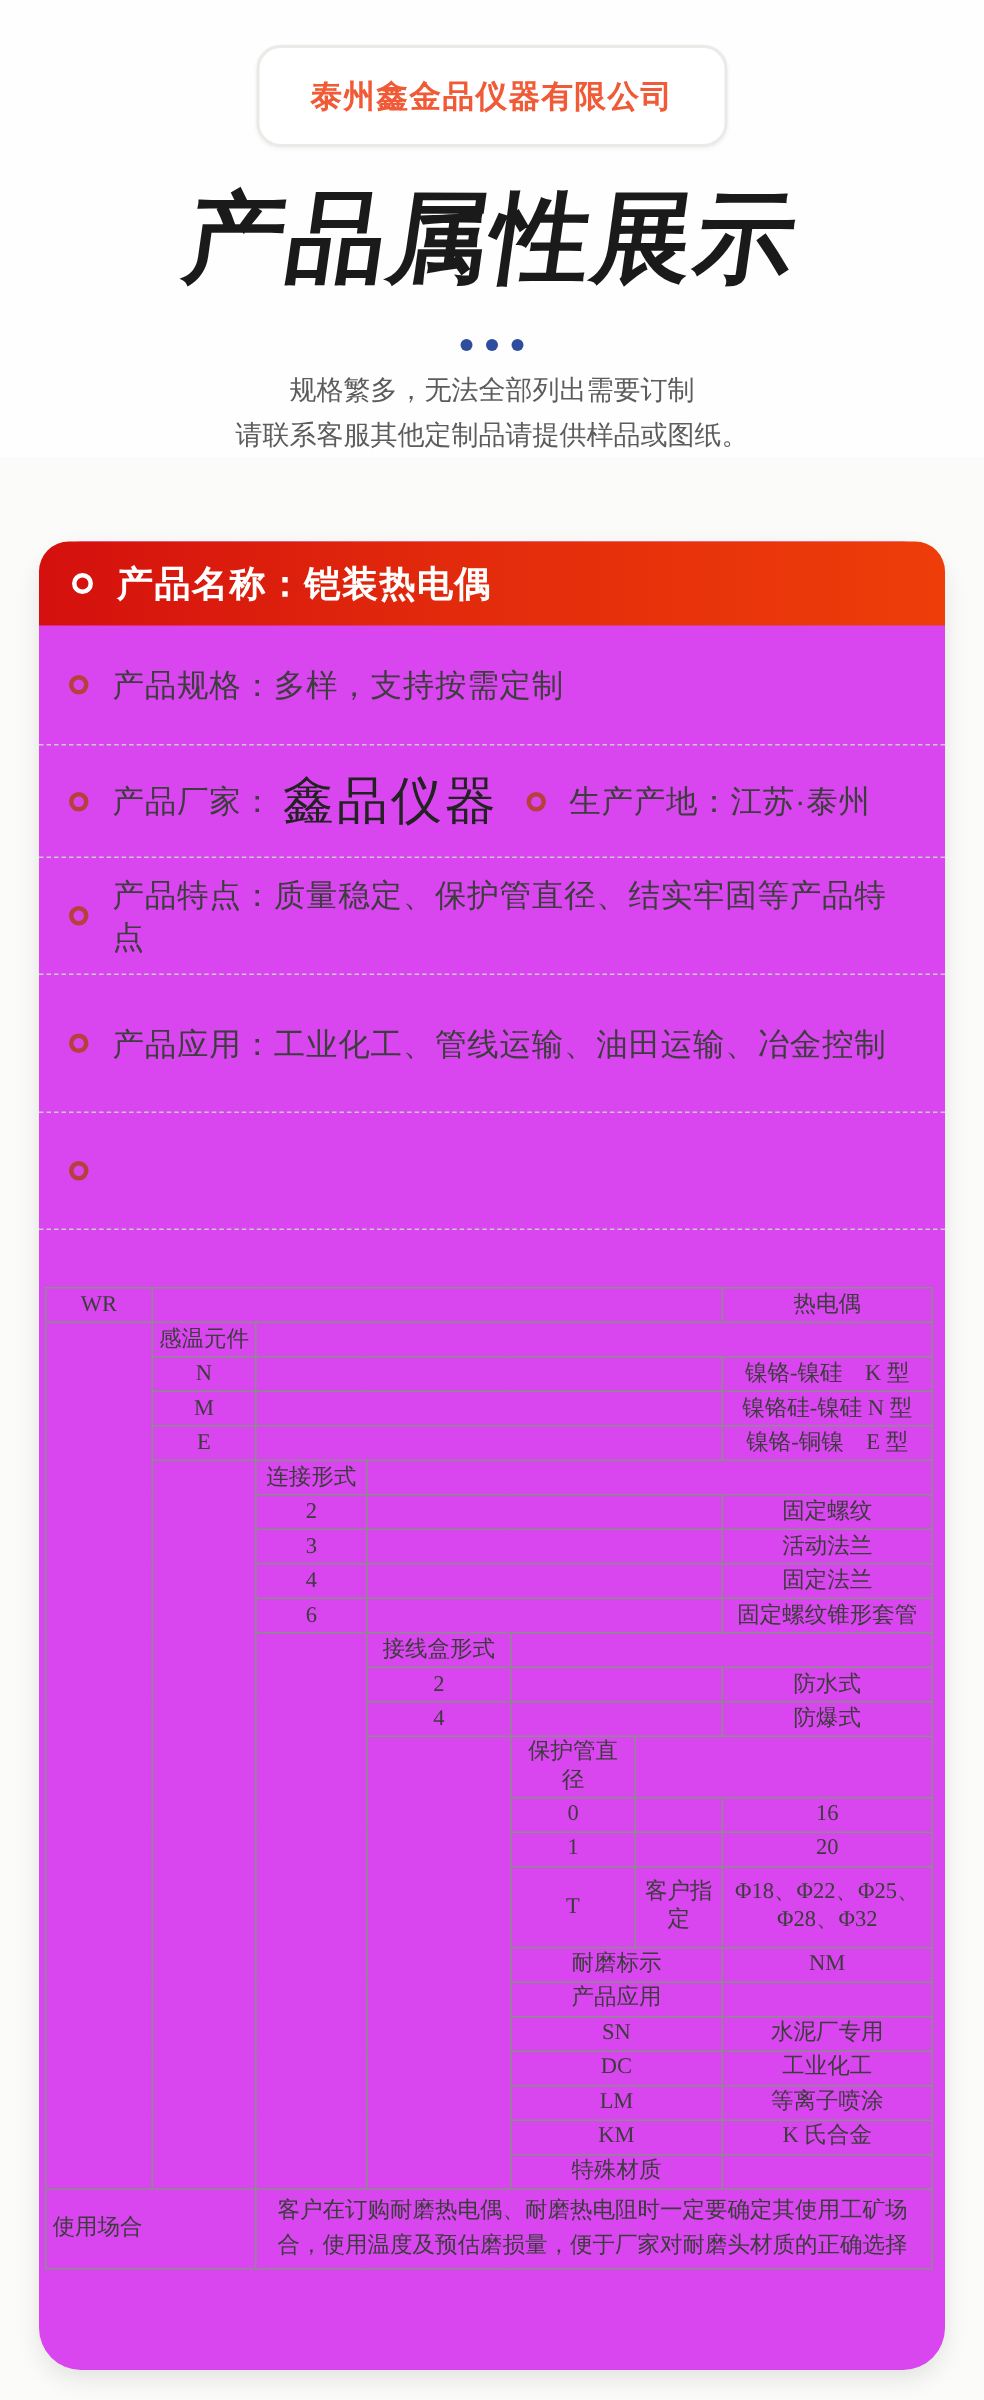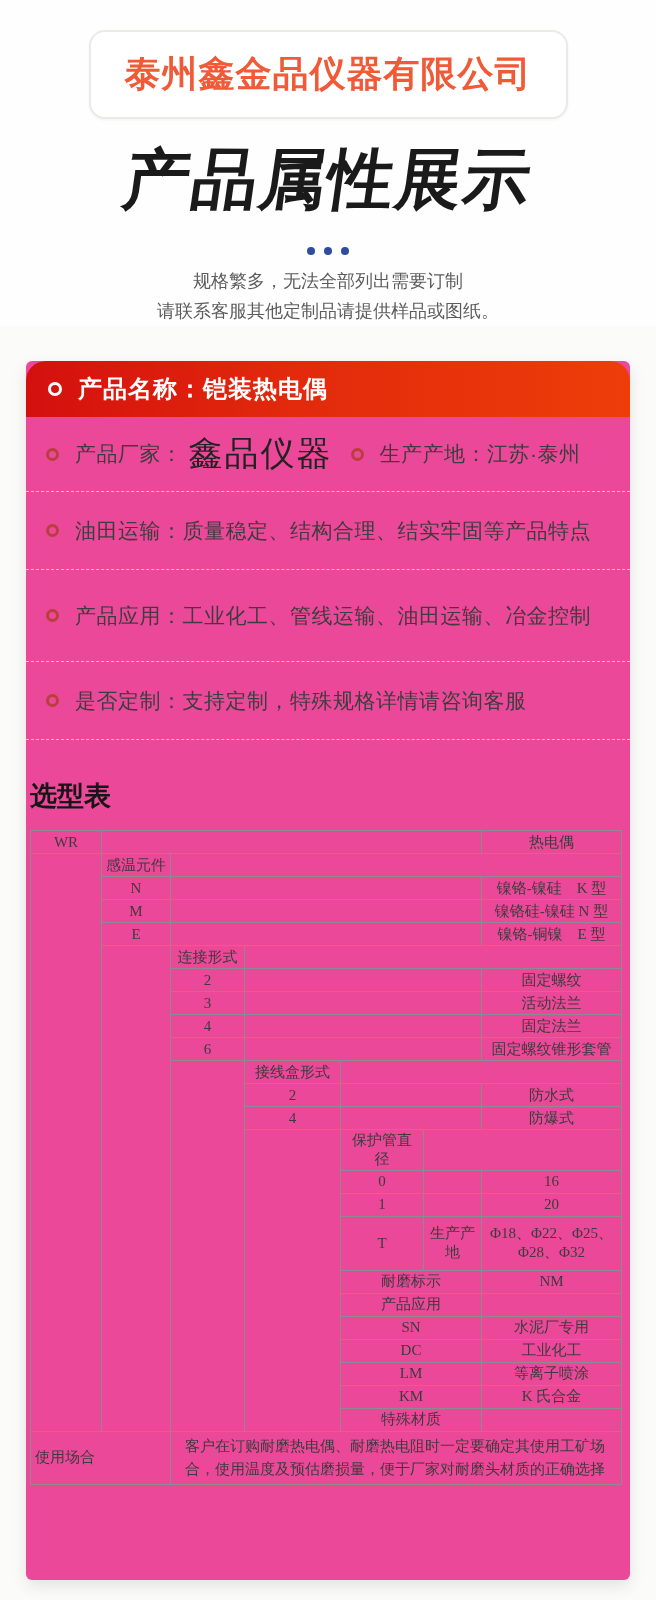--- a/index.html
+++ b/index.html
@@ -16,21 +16,21 @@
 
   
   .hero { text-align: center; background: #fefefe; padding-top: 30px; }
   .badge {
     display: inline-block;
     background: #ffffff;
     border: 2px solid #eceae6;
     border-radius: 16px;
     box-shadow: 0 1px 3px rgba(0,0,0,0.05);
     padding: 18px 34px;
-    font-size: 36px;
+    font-size: 21px;
     font-weight: bold;
     color: #f15a36;
     letter-spacing: 1px;
   }
   .main-title {
     margin-top: 16px;
     font-size: 66px;
     font-weight: 900;
     color: #1a1a1a;
     letter-spacing: 2px;
@@ -41,22 +41,22 @@
     width: 8px; height: 8px; border-radius: 50%;
     background: #2e4d9e; display: inline-block;
   }
   .intro { margin-top: 12px; font-size: 18px; color: #5c5c5c; line-height: 1.65; }
 
   
   .card {
     position: absolute;
     left: 26px; top: 361px;
     width: 604px; height: 1219px;
-    background: #ec4899;
-    border-radius: 6px;
+    background: #d946ef;
+    border-radius: 28px;
     box-shadow: 0 6px 16px rgba(0,0,0,0.10);
   }
   .card-header {
     height: 56px;
     border-radius: 20px 20px 0 0;
     background: linear-gradient(90deg, #d4100e 0%, #e22a0c 45%, #ee3d09 100%);
     display: flex; align-items: center;
     padding-left: 22px;
     color: #ffffff;
   }
@@ -125,46 +125,48 @@
   </div>
 </div>
 
 <div class="card">
 
   <div class="card-header">
     <span class="ring-white"></span>
     <span class="hd-text">产品名称：铠装热电偶</span>
   </div>
 
+  <div class="attr-row r1">
+    <span class="ring-red"></span>
+    <span class="txt">产品规格：多样，支持按需定制</span>
+  </div>
 
   <div class="attr-row r2">
     <span class="ring-red"></span>
     <span class="txt">产品厂家：</span>
     <span class="brand">鑫品仪器</span>
     <span class="ring-red second"></span>
     <span class="txt">生产产地：江苏·泰州</span>
   </div>
 
   <div class="attr-row r3">
     <span class="ring-red"></span>
-    <span class="txt">油田运输：质量稳定、结构合理、结实牢固等产品特点</span>
+    <span class="txt">产品特点：质量稳定、保护管直径、结实牢固等产品特点</span>
   </div>
 
   <div class="attr-row r4">
     <span class="ring-red"></span>
     <span class="txt">产品应用：工业化工、管线运输、油田运输、冶金控制</span>
   </div>
 
   <div class="attr-row r5">
     <span class="ring-red"></span>
-    <span class="txt">是否定制：支持定制，特殊规格详情请咨询客服</span>
   </div>
 
   <div class="table-section">
-    <div class="table-title">选型表</div>
 
     <table class="sel">
       <colgroup>
         <col style="width:71px">
           <col style="width:69px">
           <col style="width:74px">
         <col style="width:96px">
           <col style="width:83px">
           <col style="width:58px">
         <col style="width:140px">
@@ -245,21 +247,21 @@
         <td></td>
         <td>16</td>
       </tr>
       <tr>
         <td>1</td>
         <td></td>
         <td>20</td>
       </tr>
       <tr class="tall">
         <td>T</td>
-        <td>生产产地</td>
+        <td>客户指定</td>
         <td>Φ18、Φ22、Φ25、Φ28、Φ32</td>
       </tr>
       <tr>
         <td colspan="2">耐磨标示</td>
         <td>NM</td>
       </tr>
       <tr>
         <td colspan="2">产品应用</td>
         <td></td>
       </tr>

